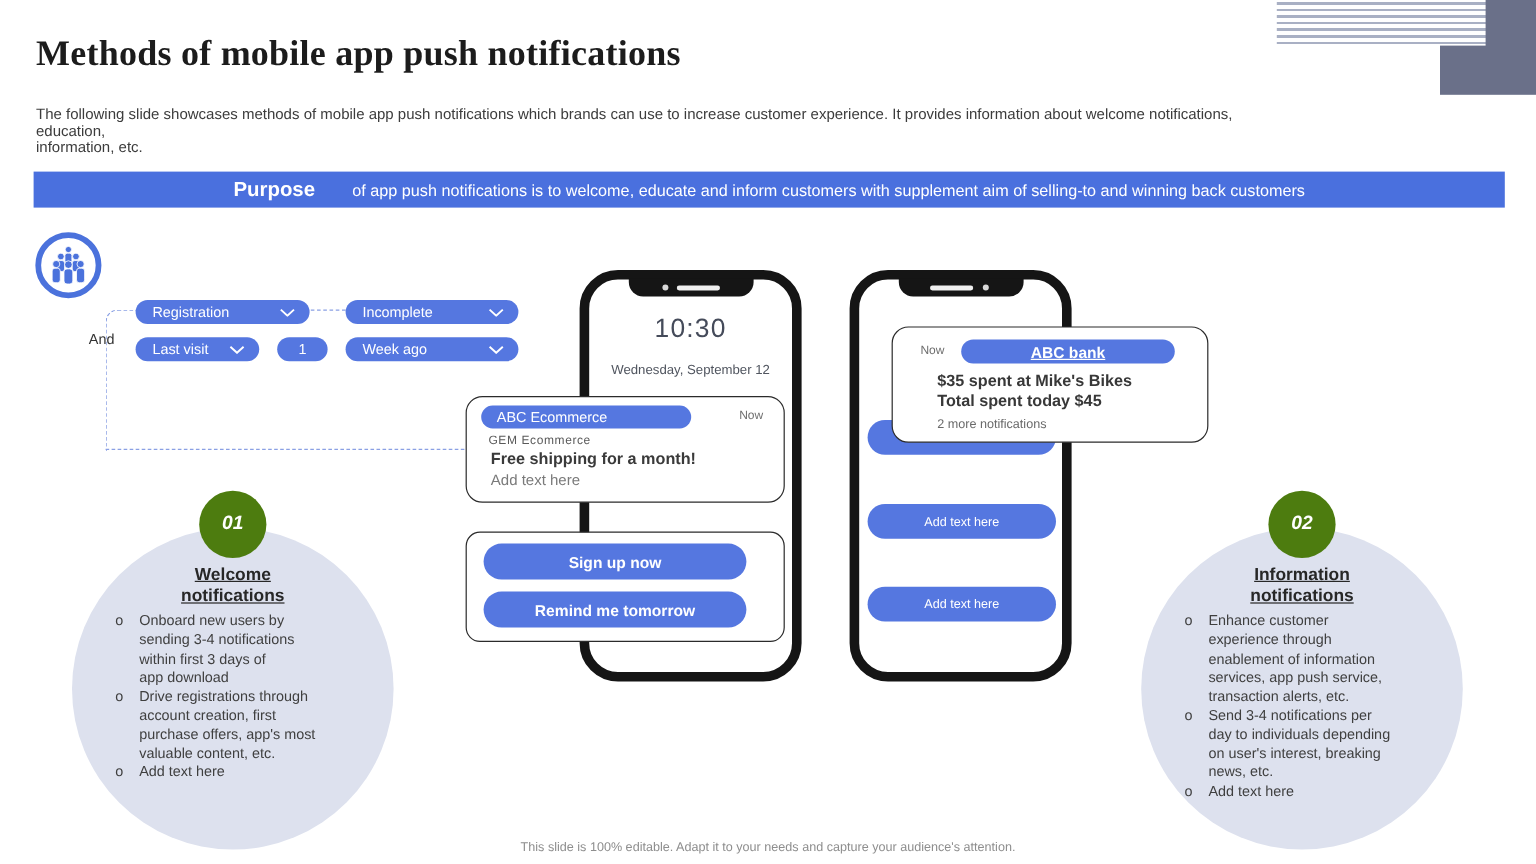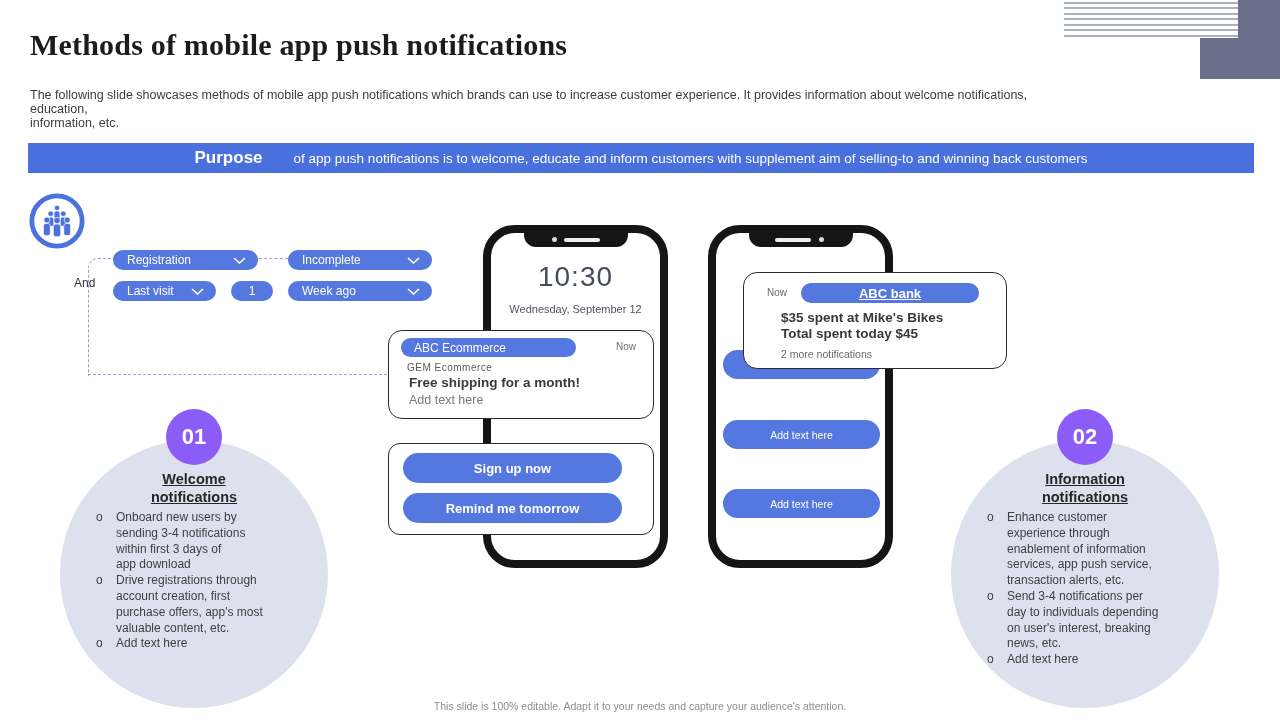--- a/index.html
+++ b/index.html
@@ -37,21 +37,21 @@
   .dash-mid{position:absolute;left:259px;top:258px;width:29px;border-top:1.5px dashed #8aa0e4;}
   .dash-bottom{position:absolute;left:88px;top:374px;width:304px;border-top:1.5px dashed #8aa0e4;}
 
   
   .phone{position:absolute;width:185px;height:343px;box-sizing:border-box;border:8px solid #151515;
          border-radius:32px;background:#fff;z-index:1;}
   .phone .notch{position:absolute;left:50%;transform:translateX(-50%);top:-1px;width:104px;height:15px;
                 background:#151515;border-radius:0 0 12px 12px;z-index:2;}
   .notch .cam{position:absolute;top:5px;width:5px;height:5px;border-radius:50%;background:#d9d9d9;}
   .notch .spk{position:absolute;top:5.5px;width:36px;height:4px;border-radius:2px;background:#efefef;}
-  .phone1-time{position:absolute;left:0;right:0;top:28px;text-align:center;font-size:28px;
+  .phone1-time{position:absolute;left:0;right:0;top:28px;text-align:center;font-size:22px;
                color:#454b5a;letter-spacing:1px;}
   .phone1-date{position:absolute;left:0;right:0;top:70px;text-align:center;font-size:11px;color:#50555f;}
   .p2pill{position:absolute;left:7px;width:157px;height:29px;border-radius:14.5px;background:#5577e0;
           color:#fff;font-size:10.5px;display:flex;align-items:center;justify-content:center;}
 
   
   .notif-card{position:absolute;background:#fff;border:1.3px solid #2b2b2b;border-radius:14px;z-index:5;padding-left:15px;}
   .card1{left:388px;top:330px;width:249px;height:87px;}
   .card1 .badge{position:absolute;left:12px;top:7px;width:175px;height:19px;border-radius:10px;
                 background:#5577e0;color:#fff;font-size:12px;display:flex;align-items:center;padding-left:13px;box-sizing:border-box;}
@@ -67,22 +67,22 @@
   .card3{left:743px;top:272px;width:247px;height:95px;}
   .card3 .now{position:absolute;left:23px;top:14px;font-size:10px;color:#6e6e6e;}
   .card3 .badge{position:absolute;left:57px;top:10px;width:178px;height:20px;border-radius:10px;background:#5577e0;
                 color:#fff;font-size:13px;font-weight:700;display:flex;align-items:center;justify-content:center;text-decoration:underline;}
   .card3 .l1{position:absolute;left:37px;top:37px;font-size:13.5px;font-weight:700;color:#383838;}
   .card3 .l2{position:absolute;left:37px;top:53px;font-size:13.5px;font-weight:700;color:#383838;}
   .card3 .more{position:absolute;left:37px;top:75px;font-size:10.5px;color:#6a6a6a;}
 
   
   .big-circle{position:absolute;width:268px;height:268px;border-radius:50%;background:#dde1ee;}
-  .num-circle{position:absolute;width:56px;height:56px;border-radius:50%;background:#8b5cf6;color:#fff;
-              font-size:22px;font-weight:700;display:flex;align-items:center;justify-content:center;z-index:2;}
+  .num-circle{position:absolute;width:56px;height:56px;border-radius:50%;background:#4d7c0f;color:#fff;
+              font-size:16px;font-weight:700;display:flex;align-items:center;justify-content:center;z-index:2;font-style:italic;}
   .sec-heading{position:absolute;width:160px;text-align:center;font-size:14.5px;font-weight:700;
                color:#272727;line-height:18px;white-space:pre-line;z-index:2;text-decoration:underline;}
   .bullets{position:absolute;width:200px;z-index:2;font-size:12px;line-height:15.8px;color:#3f3f3f;}
   .bullet{display:flex;}
   .bullet .marker{width:20px;flex:none;}
   .bullet .text{flex:1;white-space:pre-line;}
 
   .footer{position:absolute;left:0;right:0;top:700px;text-align:center;font-size:10.5px;color:#8e8e8e;}
 </style>
 </head>

